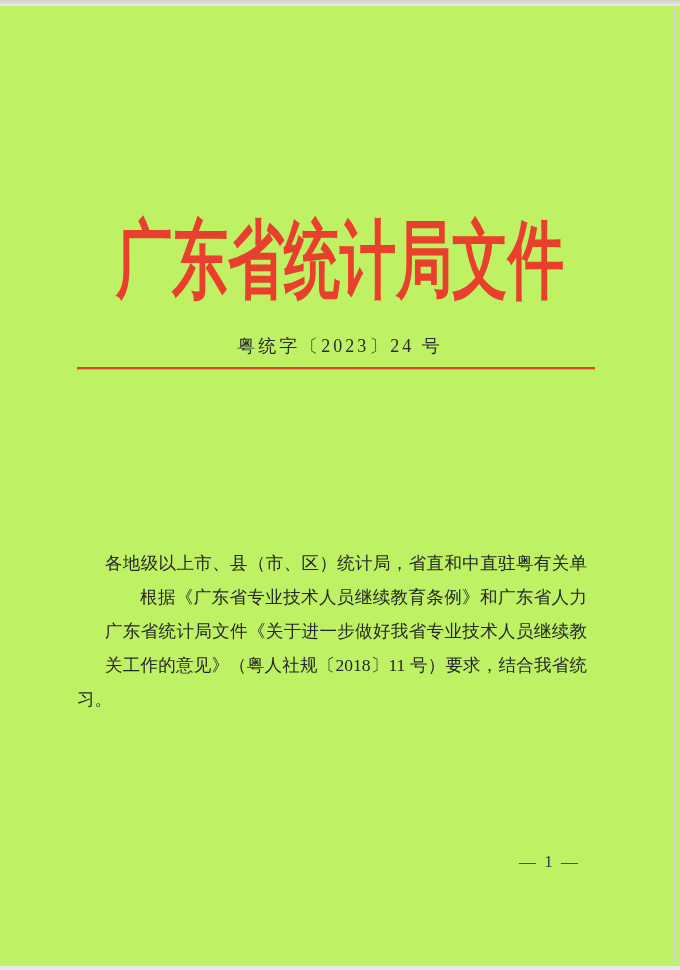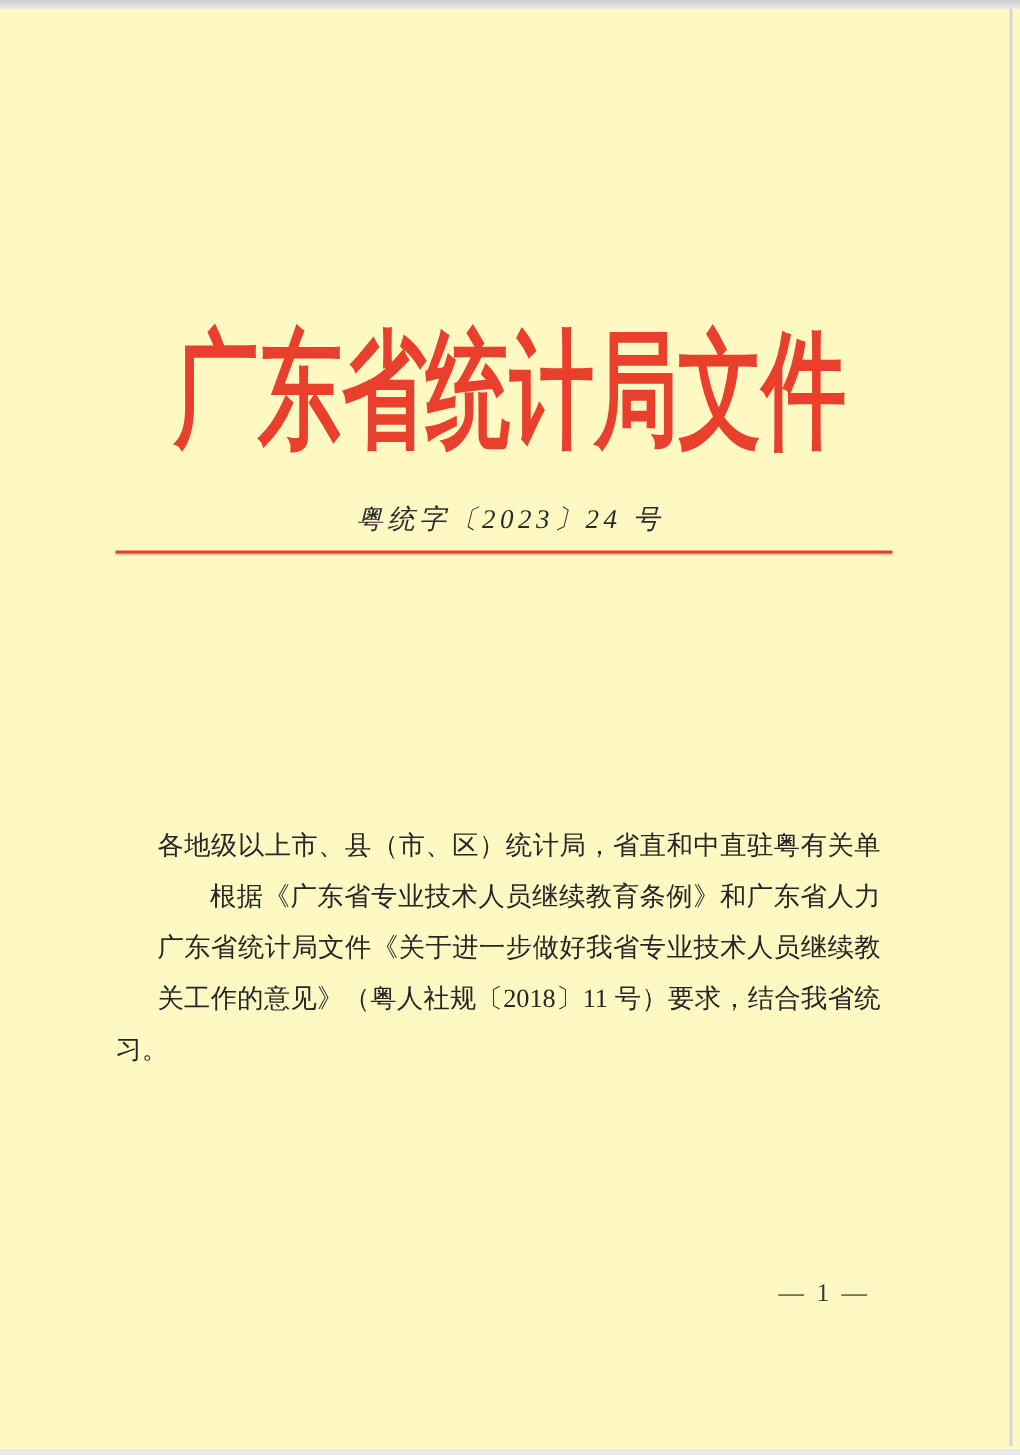--- a/index.html
+++ b/index.html
@@ -9,21 +9,21 @@
     height: 970px;
     background: #ffffff;
     overflow: hidden;
     font-family: "Liberation Serif", "DejaVu Serif", serif;
   }
 
   .page {
     position: relative;
     width: 680px;
     height: 970px;
-    background: #fef9c3;
+    background: #bef264;
   }
 
   
   .scan-edge-top {
     position: absolute;
     top: 0; left: 0;
     width: 680px; height: 6px;
     background: linear-gradient(to bottom, #cdcdcd, #ebebeb);
   }
   .scan-edge-bottom {
@@ -61,21 +61,20 @@
 
   
   .doc-number {
     position: absolute;
     top: 334px; left: 0;
     width: 680px;
     text-align: center;
     font-size: 18px;
     letter-spacing: 3px;
     color: #2b2b2b;
-    font-style: italic;
   }
 
   
   .red-divider {
     position: absolute;
     top: 367px; left: 77px;
     width: 518px; height: 2px;
     background: #e5402e;
     box-shadow: 0 1px 1px rgba(229, 64, 46, 0.35);
   }

